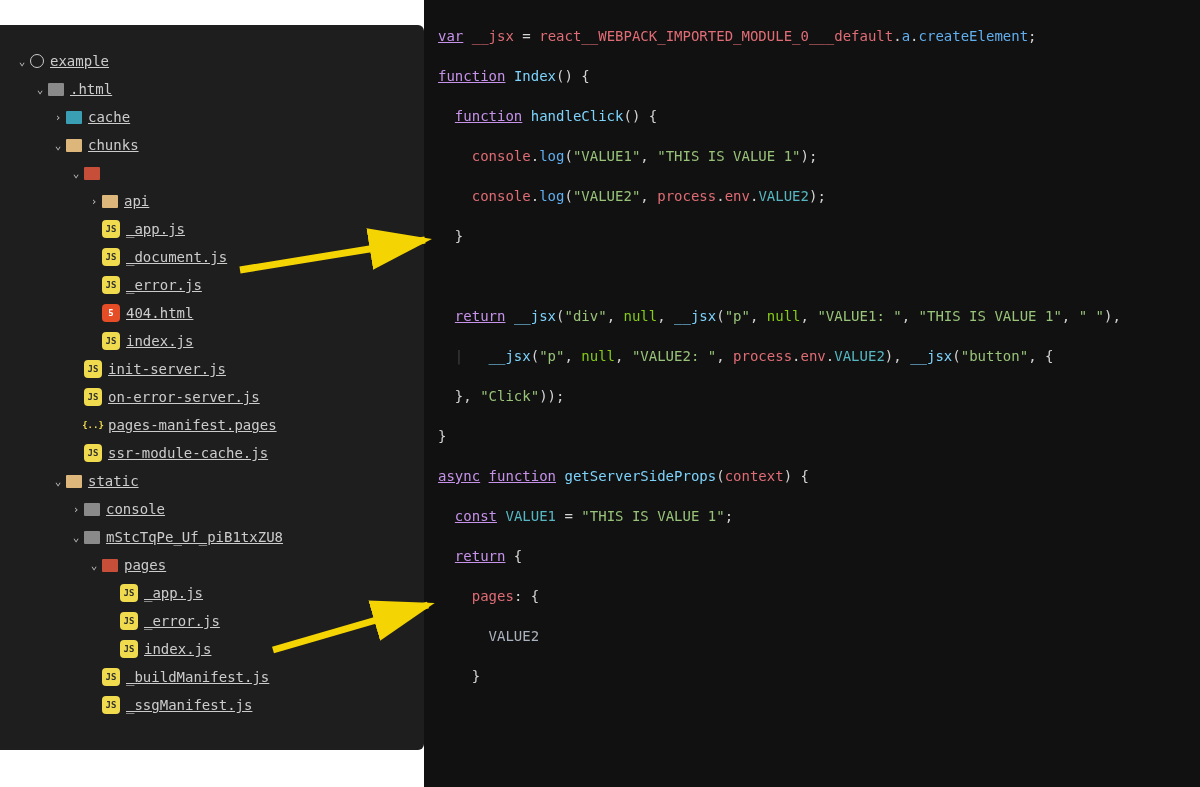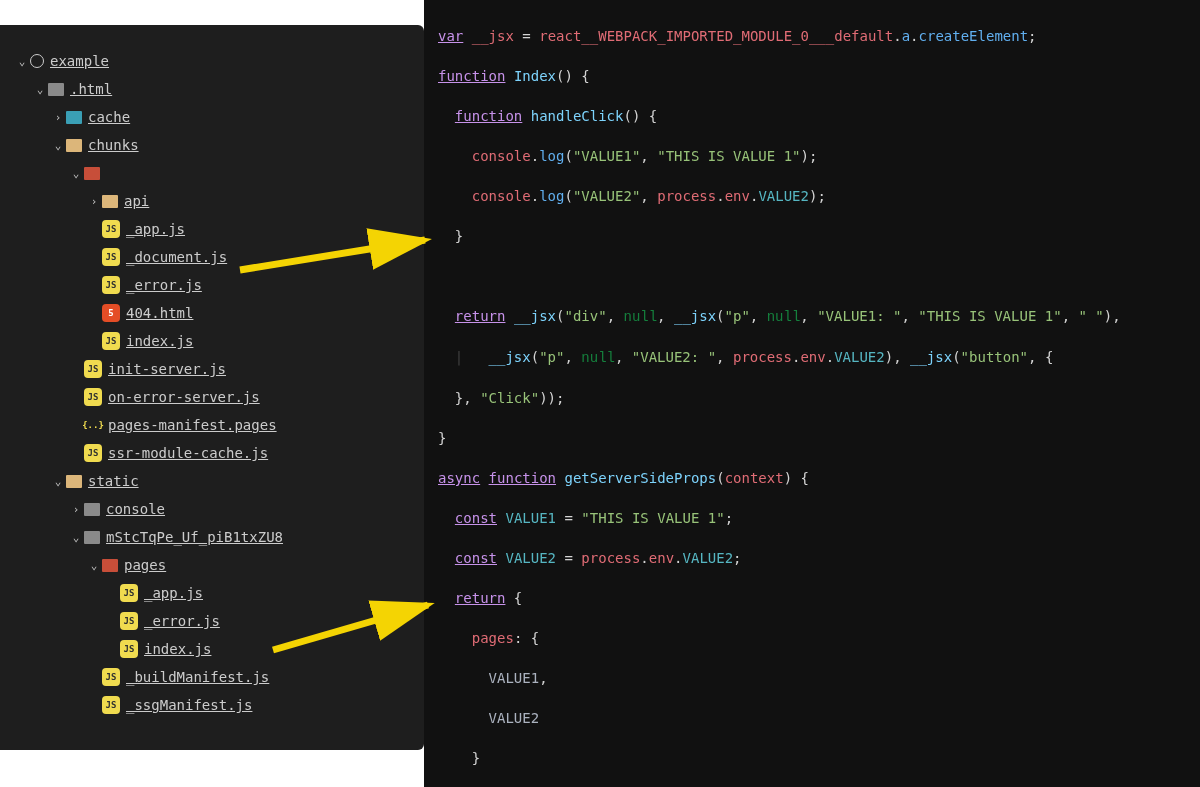--- a/index.html
+++ b/index.html
@@ -81,21 +81,21 @@
 
   
   .kw { color: #c792ea; text-decoration: underline; }  
   .fn { color: #7dd3fc; }  
   .fn2 { color: #61afef; } 
   .id { color: #abb2bf; }
   .obj { color: #e06c75; } 
   .str { color: #98c379; }
   .prop { color: #56b6c2; }
   .op { color: #d4d4d4; }
-  .kw2 { color: #15803d; font-family: Liberation Mono, monospace; } 
+  .kw2 { color: #84cc16; } 
 
   .arrow {
     position: absolute;
     pointer-events: none;
   }
 </style>
 </head>
 <body>
 
 <div class="sidebar">
@@ -263,24 +263,22 @@
 <div>    <span class="obj">console</span>.<span class="fn2">log</span>(<span class="str">"VALUE1"</span>, <span class="str">"THIS IS VALUE 1"</span>);</div>
 <div>    <span class="obj">console</span>.<span class="fn2">log</span>(<span class="str">"VALUE2"</span>, <span class="obj">process</span>.<span class="obj">env</span>.<span class="prop">VALUE2</span>);</div>
 <div>  }</div>
 <div> </div>
 <div>  <span class="kw">return</span> <span class="fn">__jsx</span>(<span class="str">"div"</span>, <span class="kw2">null</span>, <span class="fn">__jsx</span>(<span class="str">"p"</span>, <span class="kw2">null</span>, <span class="str">"VALUE1: "</span>, <span class="str">"THIS IS VALUE 1"</span>, <span class="str">" "</span>),</div>
 <div>  <span class="guide">|   </span><span class="fn">__jsx</span>(<span class="str">"p"</span>, <span class="kw2">null</span>, <span class="str">"VALUE2: "</span>, <span class="obj">process</span>.<span class="obj">env</span>.<span class="prop">VALUE2</span>), <span class="fn">__jsx</span>(<span class="str">"button"</span>, {</div>
 <div>  }, <span class="str">"Click"</span>));</div>
 <div>}</div>
 <div><span class="kw">async</span> <span class="kw">function</span> <span class="fn">getServerSideProps</span>(<span class="obj">context</span>) {</div>
 <div>  <span class="kw">const</span> <span class="prop">VALUE1</span> <span class="op">=</span> <span class="str">"THIS IS VALUE 1"</span>;</div>
-<div>  <span class="kw">const</span> <span class="prop">VALUE2</span> <span class="op">=</span> <span class="obj">process</span>.<span class="obj">env</span>.<span class="prop">VALUE2</span>;</div>
 <div>  <span class="kw">return</span> {</div>
 <div>    <span class="obj">pages</span>: {</div>
-<div>      <span class="id">VALUE1</span>,</div>
 <div>      <span class="id">VALUE2</span></div>
 <div>    }</div>
   </div>
 
 </div>
 
 <svg class="arrow" style="left:230px; top:220px; width:210px; height:60px;">
   <defs>
       <marker id="ah1" markerWidth="10" markerHeight="10" refX="8" refY="3" orient="auto">
         <polygon points="0 0, 9 3, 0 6" fill="#f4d403"></polygon>

